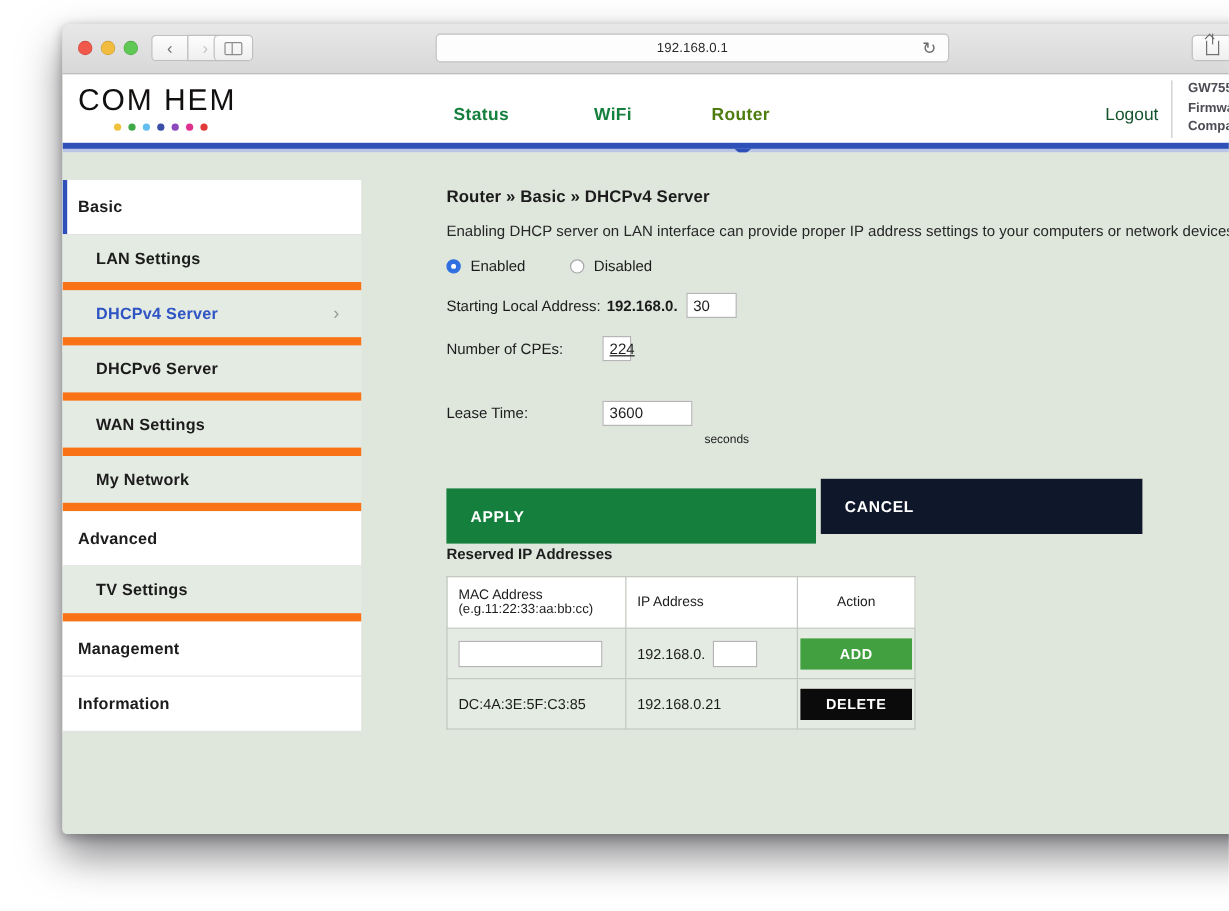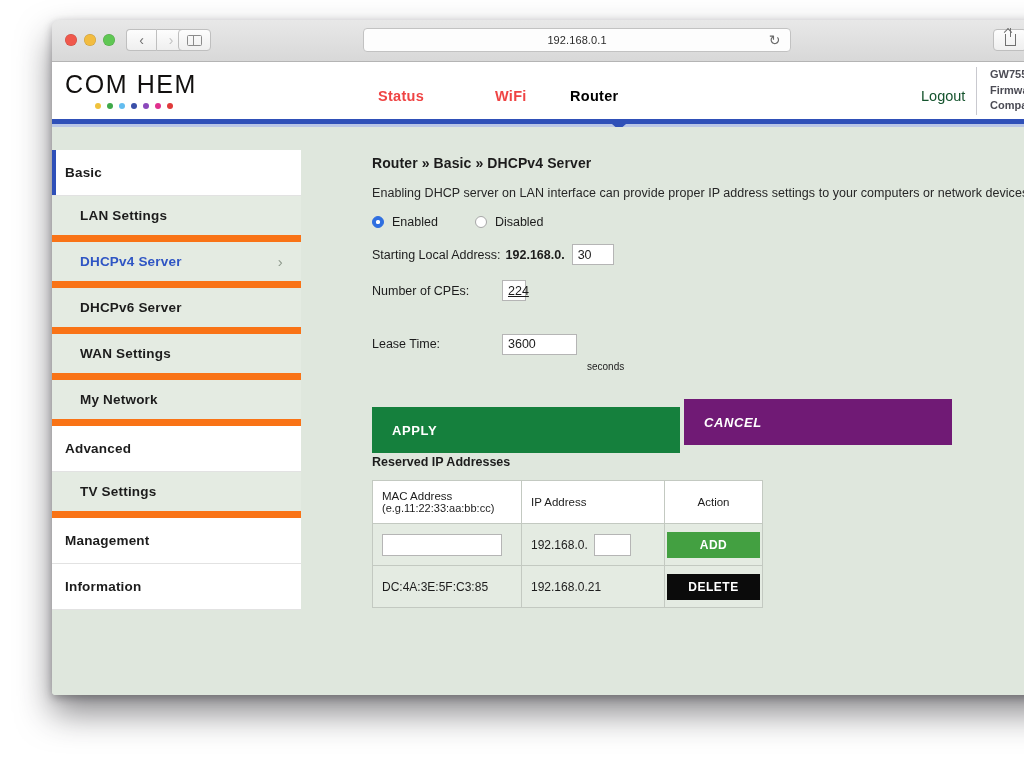--- a/index.html
+++ b/index.html
@@ -176,25 +176,25 @@
     margin-left: 30px;
   }
   .brand-dot { width: 6px; height: 6px; border-radius: 50%; }
 
   .nav-link {
     position: absolute;
     top: 26px;
     font-size: 14.5px;
     font-weight: bold;
     letter-spacing: .3px;
-    color: #ef4444;
+    color: #15803d;
   }
   #nav-status { left: 326px; }
   #nav-wifi   { left: 443px; }
-  #nav-router { left: 518px; color: #000000; }
+  #nav-router { left: 541px; color: #4d7c0f; }
 
   #logout-link {
     position: absolute;
     left: 869px; top: 26px;
     font-size: 14.5px;
     color: #14532d;
   }
   #device-info {
     position: absolute;
     left: 924px; top: 5px;
@@ -369,21 +369,21 @@
     display: flex;
     align-items: center;
     padding-left: 20px;
     color: #ffffff;
     font-size: 13px;
     font-weight: bold;
     letter-spacing: .6px;
     box-sizing: border-box;
   }
   #btn-apply  { left: 0;    top: 12px;  width: 308px; background: #15803d; }
-  #btn-cancel { left: 312px; top: 4px; width: 268px; background: #701a75; font-style: italic; }
+  #btn-cancel { left: 312px; top: 4px; width: 268px; background: #0f172a; }
 
   #reserved-title {
     margin-top: 8px;
     font-size: 12.5px;
     font-weight: bold;
     color: #1c1c1c;
   }
 
   #res-table {
     margin-top: 11px;

